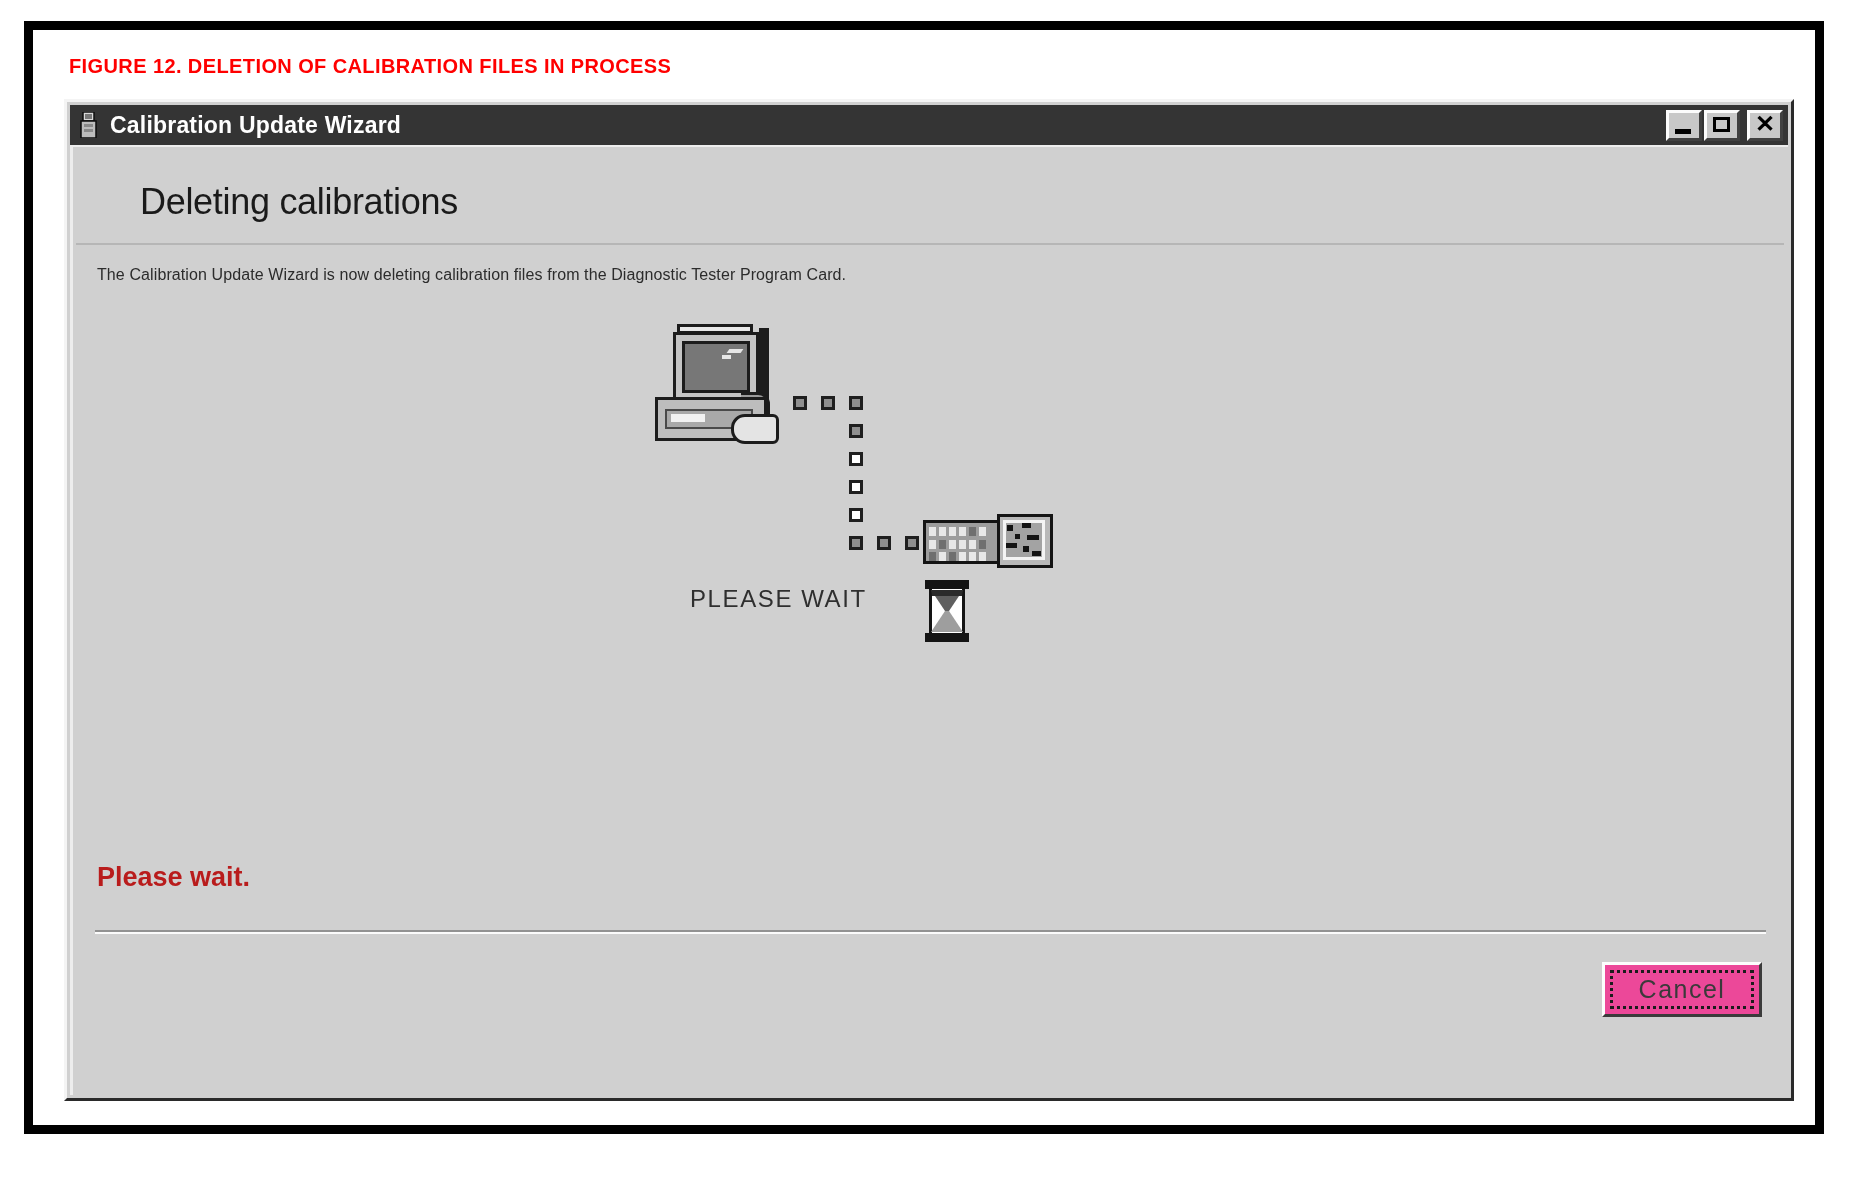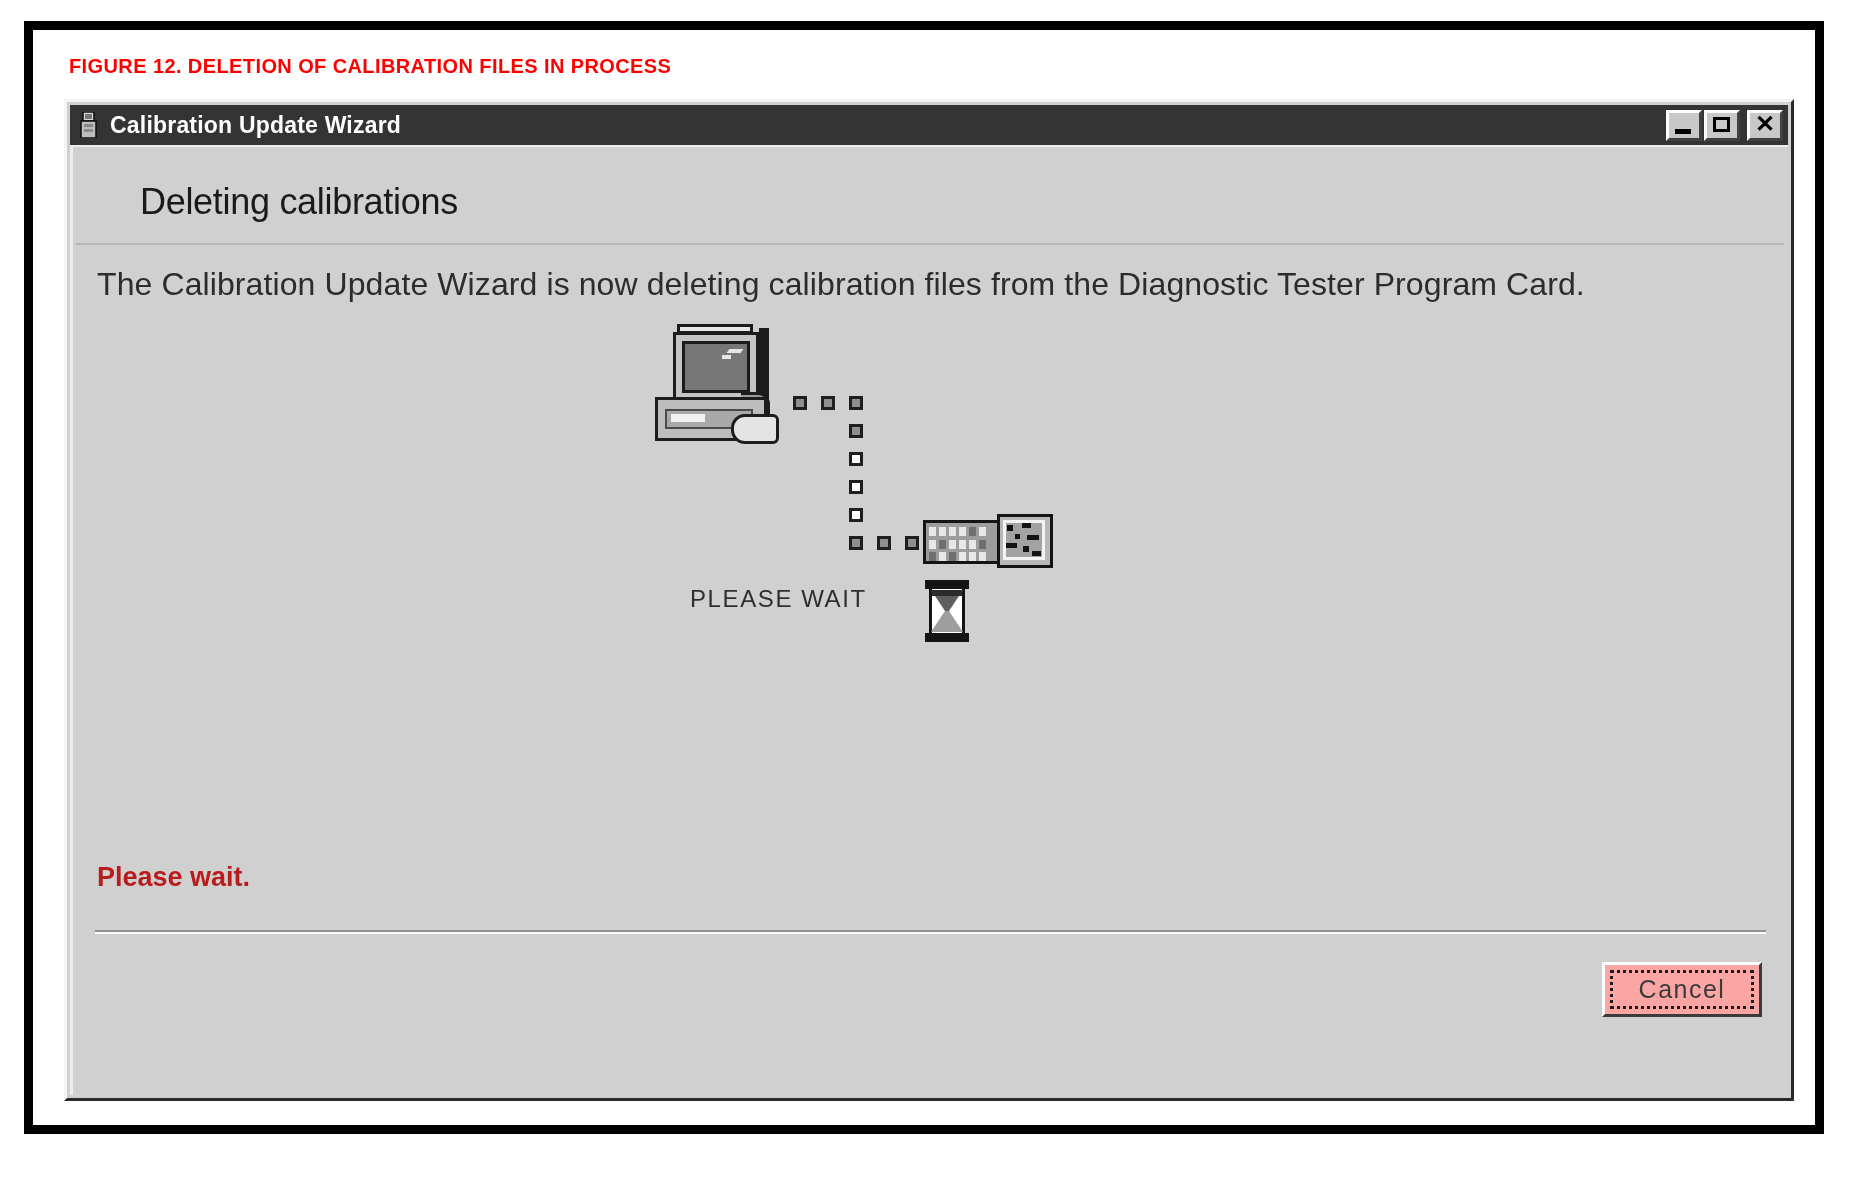--- a/index.html
+++ b/index.html
@@ -159,21 +159,21 @@
     top: 96px;
     right: 4px;
     height: 2px;
     background: #b6b6b6;
   }
 
   #body-text {
     position: absolute;
     left: 24px;
     top: 119px;
-    font-size: 32px;
+    font-size: 16px;
     color: #2c2c2c;
     white-space: nowrap;
     letter-spacing: 0.1px;
     font-family: "Liberation Sans", sans-serif;
   }
 
   
   #illustration {
     position: absolute;
     left: 540px;
@@ -399,21 +399,21 @@
     border-bottom: 2px solid #fbfbfb;
     box-sizing: border-box;
   }
 
   #cancel-button {
     position: absolute;
     right: 26px;
     top: 815px;
     width: 160px;
     height: 55px;
-    background: #fca5a5;
+    background: #ec4899;
     border-top: 3px solid #fdfdfd;
     border-left: 3px solid #fdfdfd;
     border-right: 3px solid #3b3b3b;
     border-bottom: 3px solid #3b3b3b;
     box-sizing: border-box;
     display: flex;
     align-items: center;
     justify-content: center;
     cursor: default;
   }

